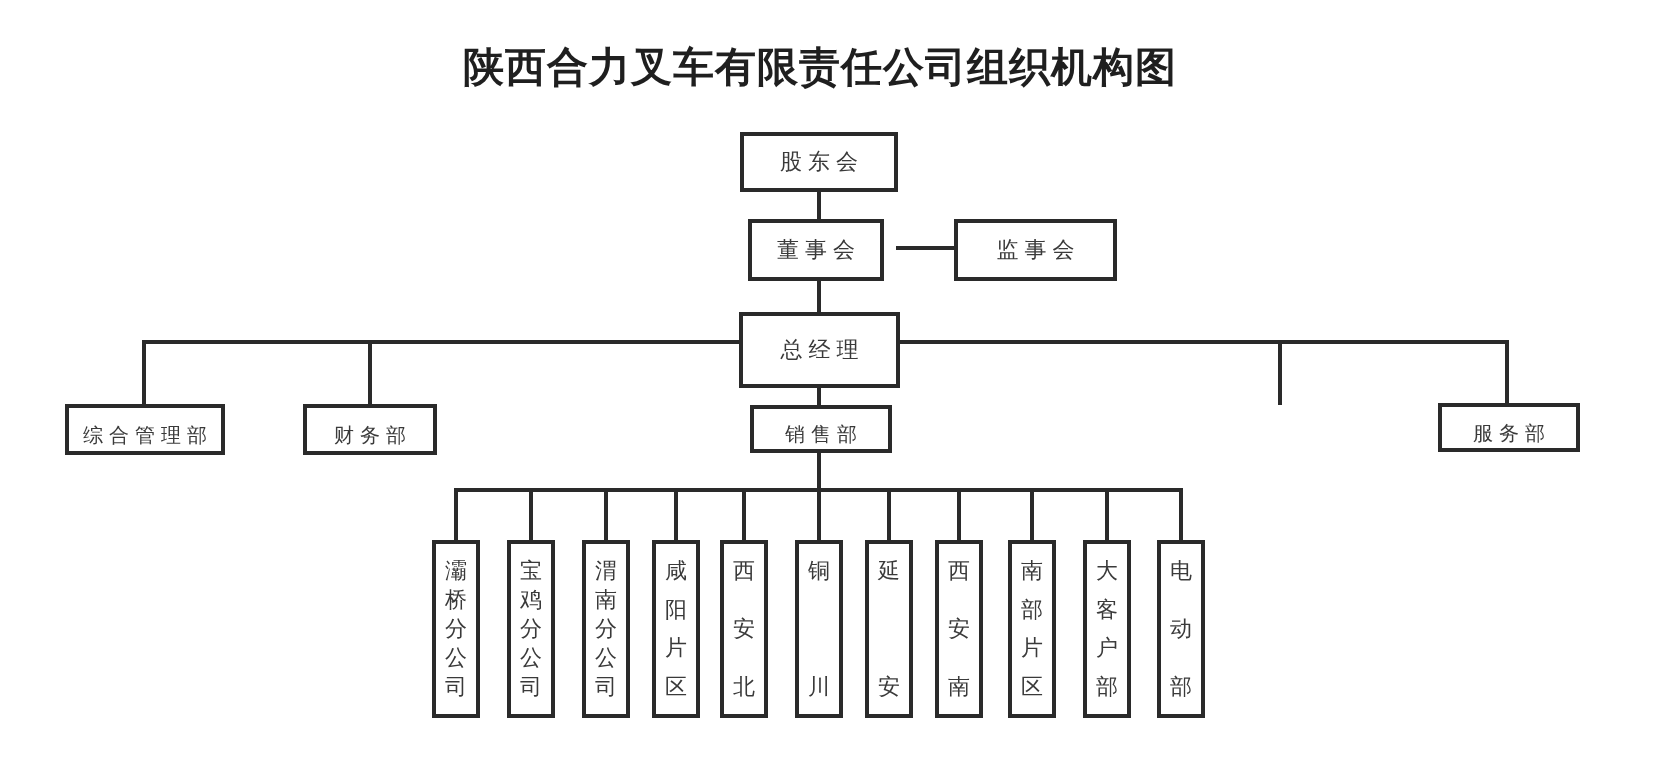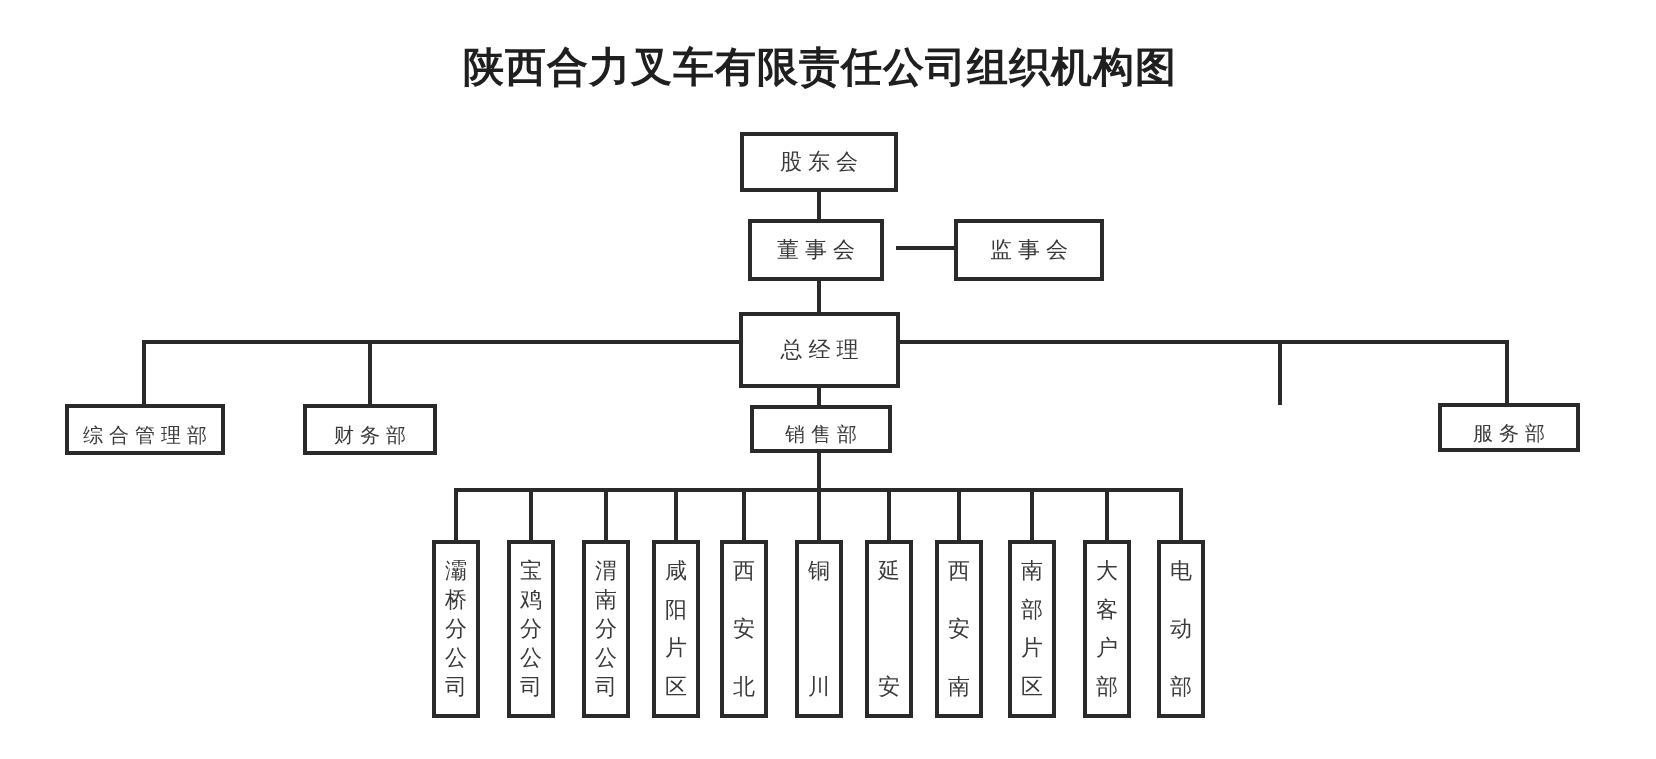--- a/index.html
+++ b/index.html
@@ -45,21 +45,21 @@
     color: #3a3a3a;
     font-size: 22px;
     letter-spacing: 6px;
     padding-left: 6px; 
     white-space: nowrap;
   }
   .row2 .nlabel { font-size: 20px; margin-top: 11px; }
 
   .n-shareholders { left: 740px; top: 132px; width: 158px; height: 60px; }
   .n-board        { left: 740px; top: 219px; width: 136px; height: 62px; margin-left: 8px; }
-  .n-supervisors  { left: 954px; top: 219px; width: 150px; height: 62px; }
+  .n-supervisors  { left: 954px; top: 219px; width: 163px; height: 62px; }
   .n-gm           { left: 739px; top: 312px; width: 161px; height: 76px; }
   .n-admin        { left: 65px;   top: 404px; width: 160px; height: 51px; }
   .n-finance      { left: 303px;  top: 404px; width: 134px; height: 51px; }
   .n-sales        { left: 750px;  top: 405px; width: 142px; height: 48px; }
   .n-parts        { left: 1217px; top: 403px; width: 126px; height: 49px; }
   .n-service      { left: 1438px; top: 403px; width: 142px; height: 49px; }
 
   
   .vnode {
     position: absolute;

